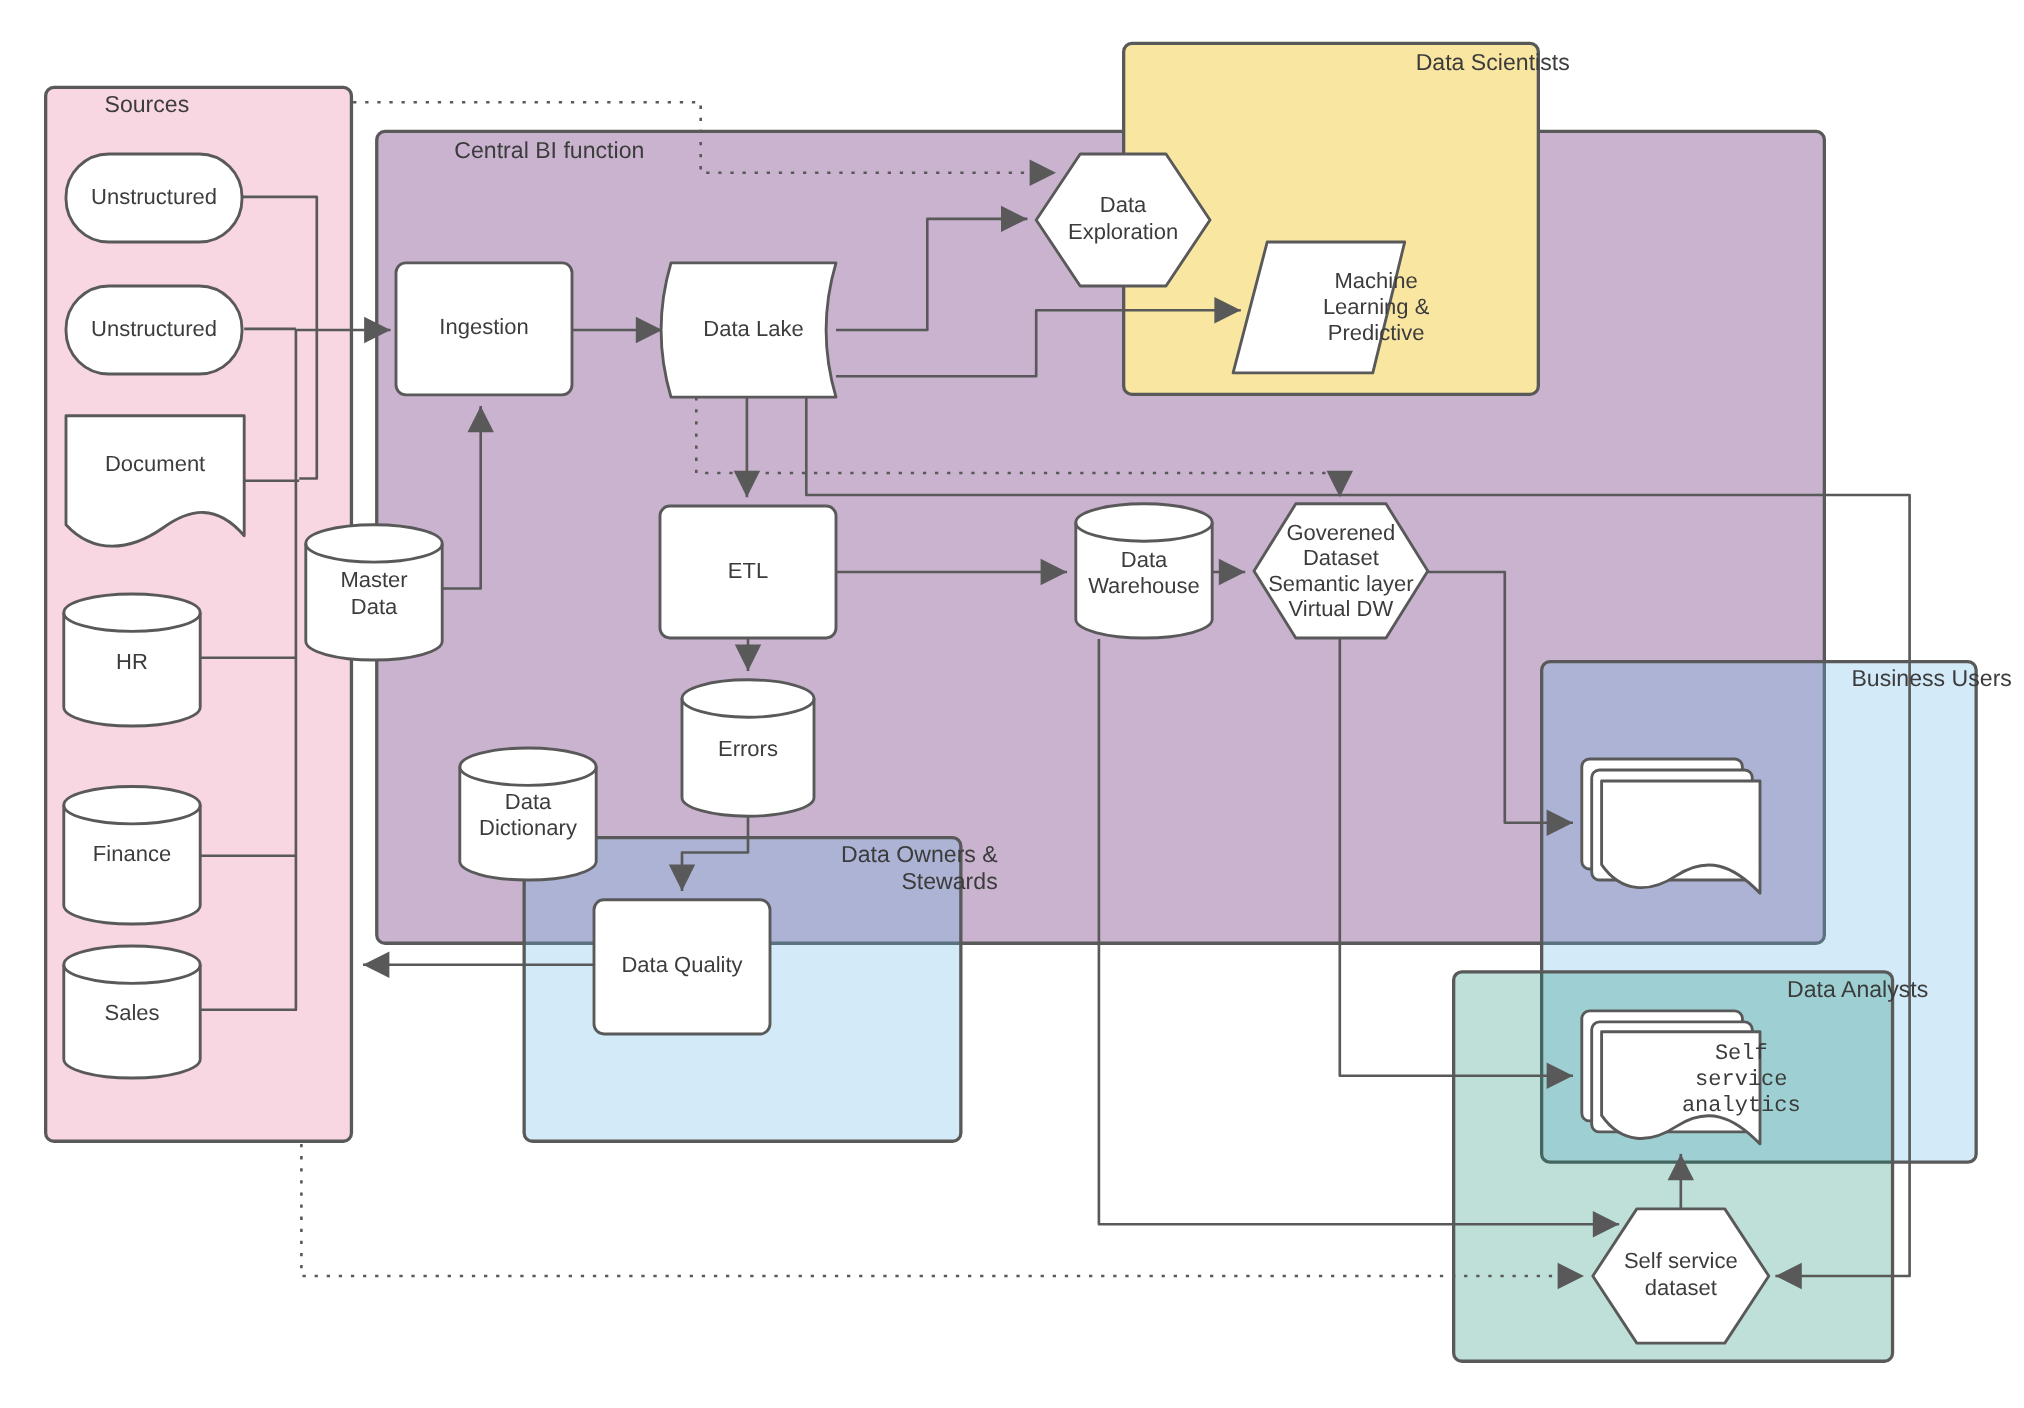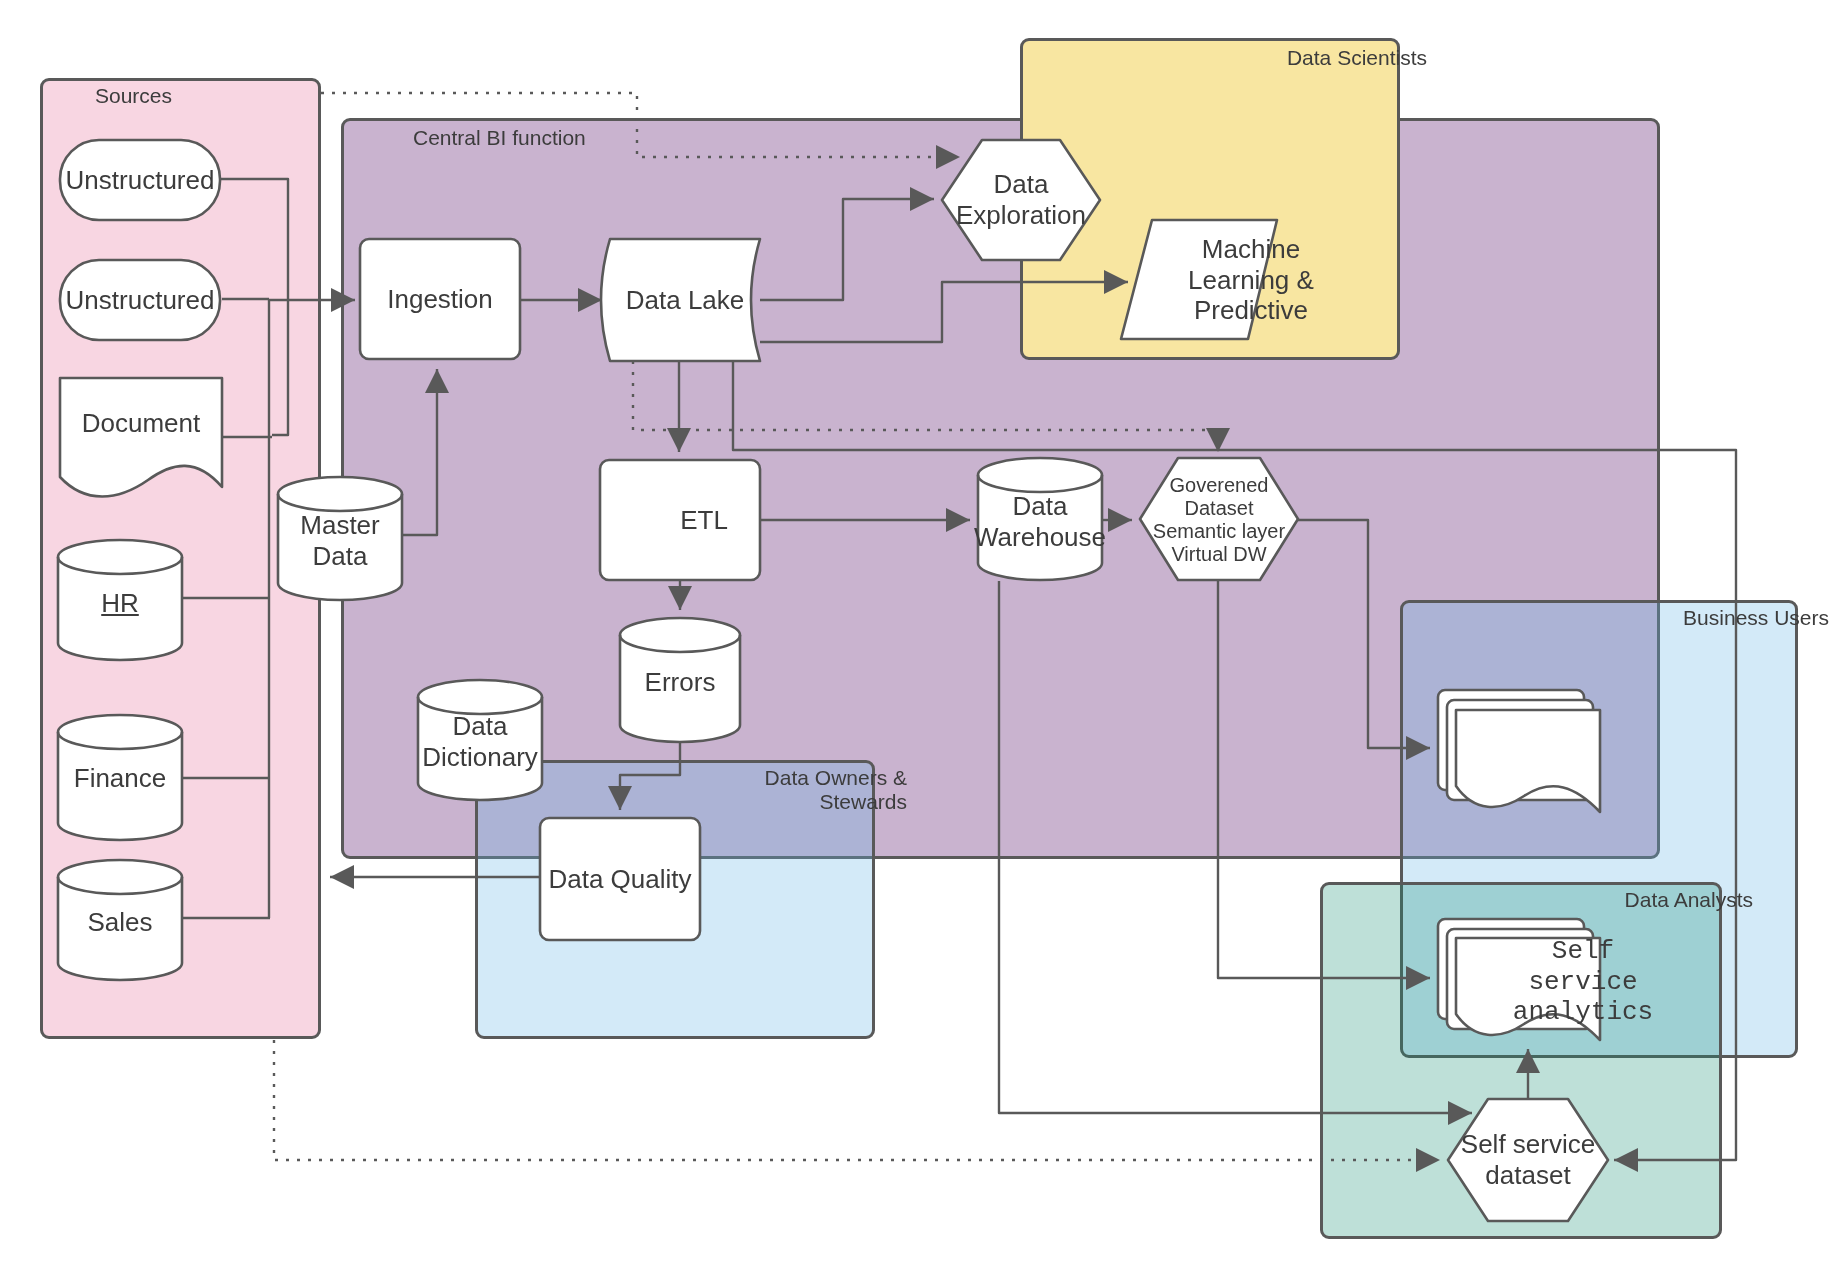--- a/index.html
+++ b/index.html
@@ -9,21 +9,21 @@
   #r-sources{left:40px;top:78px;width:281px;height:961px;background:#f8d6e2;z-index:1;}
   #r-central{left:341px;top:118px;width:1319px;height:741px;background:#c9b3cf;z-index:1;}
   #r-ds{left:1020px;top:38px;width:380px;height:322px;background:#f8e6a1;z-index:2;}
   #r-do{left:475px;top:760px;width:400px;height:279px;background:rgba(97,180,229,0.28);z-index:3;}
   #r-bu{left:1400px;top:600px;width:398px;height:458px;background:rgba(97,180,229,0.28);z-index:3;}
   #r-da{left:1320px;top:882px;width:402px;height:357px;background:rgba(13,140,110,0.27);z-index:4;}
   #edges-nodes{position:absolute;left:0;top:0;z-index:10;pointer-events:none;}
   .rl{position:absolute;z-index:20;font-size:21px;line-height:1.15;white-space:pre-line;margin-left:41px;}
   .rl.right{text-align:right;}
   .n{position:absolute;z-index:20;display:flex;align-items:center;justify-content:center;
-     text-align:center;font-size:26px;line-height:1.18;}
+     text-align:center;font-size:20px;line-height:1.18;}
   .n.small{font-size:20px;line-height:1.15;}
   svg .shape{fill:#ffffff;stroke:#595959;stroke-width:2.6;stroke-linejoin:round;}
   svg .rim{fill:none;stroke:#595959;stroke-width:2.6;}
   svg .edge{fill:none;stroke:#595959;stroke-width:2.4;stroke-linejoin:round;}
   svg .edge.dotted{stroke-dasharray:3 8;}
 </style>
 </head>
 <body>
 
 <div id="stage">
@@ -135,27 +135,27 @@
   <div class="rl" style="left:54px;top:84px;">Sources</div>
   <div class="rl" style="left:372px;top:126px;">Central BI function</div>
   <div class="rl right" style="left:1020px;top:46px;width:366px;">Data Scientists</div>
   <div class="rl right" style="left:700px;top:766px;width:166px;">Data Owners &amp; Stewards</div>
   <div class="rl right" style="left:1400px;top:606px;width:388px;">Business Users</div>
   <div class="rl right" style="left:1400px;top:888px;width:312px;">Data Analysts</div>
 
   <div class="n" style="left:60px;top:140px;width:160px;height:80px;">Unstructured</div>
   <div class="n" style="left:60px;top:260px;width:160px;height:80px;">Unstructured</div>
   <div class="n" style="left:60px;top:378px;width:162px;height:90px;">Document</div>
-  <div class="n" style="left:58px;top:558px;width:124px;height:90px;text-decoration:underline;">HR</div>
+  <div class="n" style="left:58px;top:558px;width:124px;height:90px;">HR</div>
   <div class="n" style="left:58px;top:733px;width:124px;height:90px;">Finance</div>
   <div class="n" style="left:58px;top:878px;width:124px;height:88px;">Sales</div>
   <div class="n" style="left:290px;top:495px;width:100px;height:92px;">Master Data</div>
   <div class="n" style="left:360px;top:239px;width:160px;height:120px;">Ingestion</div>
   <div class="n" style="left:612px;top:239px;width:146px;height:122px;">Data Lake</div>
-  <div class="n" style="left:600px;top:460px;width:160px;height:120px;padding-left:24px;">ETL</div>
+  <div class="n" style="left:600px;top:460px;width:160px;height:120px;">ETL</div>
   <div class="n" style="left:620px;top:636px;width:120px;height:92px;">Errors</div>
   <div class="n" style="left:425px;top:698px;width:110px;height:88px;">Data Dictionary</div>
   <div class="n" style="left:540px;top:818px;width:160px;height:122px;">Data Quality</div>
   <div class="n" style="left:983px;top:477px;width:114px;height:90px;">Data Warehouse</div>
   <div class="n" style="left:950px;top:140px;width:142px;height:120px;">Data Exploration</div>
   <div class="n small" style="left:1142px;top:462px;width:154px;height:116px;">Goverened Dataset Semantic layer Virtual DW</div>
   <div class="n" style="left:1188px;top:228px;width:126px;height:104px;">Machine Learning &amp; Predictive</div>
   <div class="n" style="left:1516px;top:940px;width:134px;height:84px;font-family:Liberation Mono, monospace;">Self service analytics</div>
   <div class="n" style="left:1452px;top:1110px;width:152px;height:100px;">Self service dataset</div>
 

